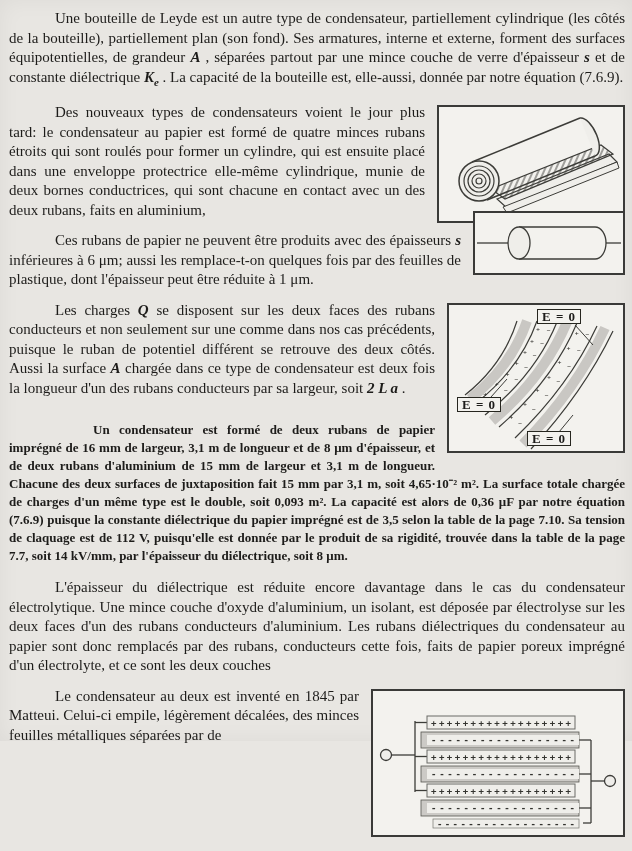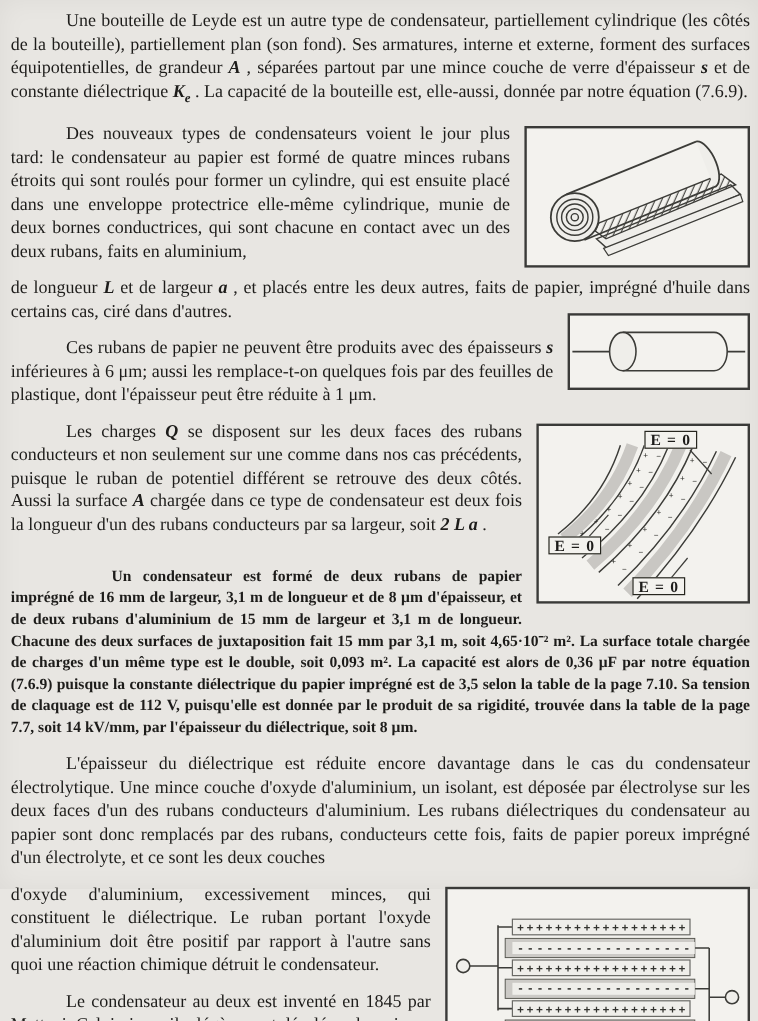--- a/index.html
+++ b/index.html
@@ -69,21 +69,20 @@
       <line x1="48" y1="93" x2="156" y2="49" stroke="#3c3c38" stroke-width="1.5"></line>
       <path d="M141,11 A9,20 -24 0 1 156,49" fill="#efeeea" stroke="#3c3c38" stroke-width="1.5"></path>
       <circle cx="40" cy="74" r="20" fill="#efeeea" stroke="#3c3c38" stroke-width="1.5"></circle>
       <circle cx="40" cy="74" r="15" fill="none" stroke="#3c3c38" stroke-width="1.2"></circle>
       <circle cx="40" cy="74" r="11" fill="none" stroke="#3c3c38" stroke-width="1.2"></circle>
       <circle cx="40" cy="74" r="7" fill="none" stroke="#3c3c38" stroke-width="1.2"></circle>
       <circle cx="40" cy="74" r="3" fill="none" stroke="#3c3c38" stroke-width="1.2"></circle>
     </svg>
   </div>
   <p class="para indent"><span>Des nouveaux types de condensateurs voient le jour plus tard: le </span><span class="seg-u">condensateur au papier</span><span> est formé de quatre minces rubans étroits qui sont roulés pour former un cylindre, qui est ensuite placé dans une enveloppe protectrice elle-même cylindrique, munie de deux bornes conductrices, qui sont chacune en contact avec un des deux rubans, faits en aluminium,</span></p>
-  <p class="para cont"><span>de longueur </span><span class="seg-bi">L</span><span>  et de largeur </span><span class="seg-bi">a</span><span> , et placés entre les deux autres, faits de papier, imprégné d'huile dans certains cas, ciré dans d'autres.</span></p>
 
   <div class="fig fig2">
     <svg viewBox="0 0 148 60">
       <line x1="2" y1="30" x2="34" y2="30" stroke="#3c3c38" stroke-width="1.3"></line>
       <line x1="44" y1="14" x2="120" y2="14" stroke="#3c3c38" stroke-width="1.3"></line>
       <line x1="44" y1="46" x2="120" y2="46" stroke="#3c3c38" stroke-width="1.3"></line>
       <path d="M120,14 A11,16 0 0 1 120,46" fill="none" stroke="#3c3c38" stroke-width="1.3"></path>
       <ellipse cx="44" cy="30" rx="11" ry="16" fill="#efeeea" stroke="#3c3c38" stroke-width="1.3"></ellipse>
       <line x1="131" y1="30" x2="146" y2="30" stroke="#3c3c38" stroke-width="1.3"></line>
     </svg>
@@ -178,17 +177,16 @@
       <text x="58" y="86" textLength="144" lengthAdjust="spacing" font-family="DejaVu Sans Mono, monospace" font-size="9" font-weight="bold" fill="#33332f">- - - - - - - - - - - - - - - - - -</text>
       <rect x="54" y="93" width="148" height="13" fill="#efeeea" stroke="#6a6a66" stroke-width="1"></rect>
       <text x="58" y="103" textLength="140" lengthAdjust="spacing" font-family="DejaVu Sans Mono, monospace" font-size="9" font-weight="bold" fill="#33332f">+ + + + + + + + + + + + + + + + + +</text>
       <rect x="48" y="109" width="158" height="16" fill="var(--plate-gray)" stroke="#55554f" stroke-width="0.8"></rect>
       <rect x="54" y="112" width="152" height="10" fill="#efeeea"></rect>
       <text x="58" y="120" textLength="144" lengthAdjust="spacing" font-family="DejaVu Sans Mono, monospace" font-size="9" font-weight="bold" fill="#33332f">- - - - - - - - - - - - - - - - - -</text>
       <rect x="60" y="128" width="146" height="9" fill="#efeeea" stroke="#77776f" stroke-width="0.7"></rect>
       <text x="64" y="135.5" textLength="138" lengthAdjust="spacing" font-family="DejaVu Sans Mono, monospace" font-size="9" font-weight="bold" fill="#33332f">- - - - - - - - - - - - - - - - - -</text>
     </svg>
   </div>
-  <p class="para cont"><span>d'oxyde d'aluminium, excessivement minces, qui constituent le diélectrique. Le ruban portant l'oxyde d'aluminium doit être positif par rapport à l'autre sans quoi une réaction chimique détruit le condensateur.</span></p>
 
   <p class="para indent"><span>Le </span><span class="seg-u">condensateur au deux</span><span> est inventé en 1845 par Matteui. Celui-ci empile, légèrement décalées, des minces feuilles métalliques séparées par de</span></p>
 
 </div>
 
 </body></html>

